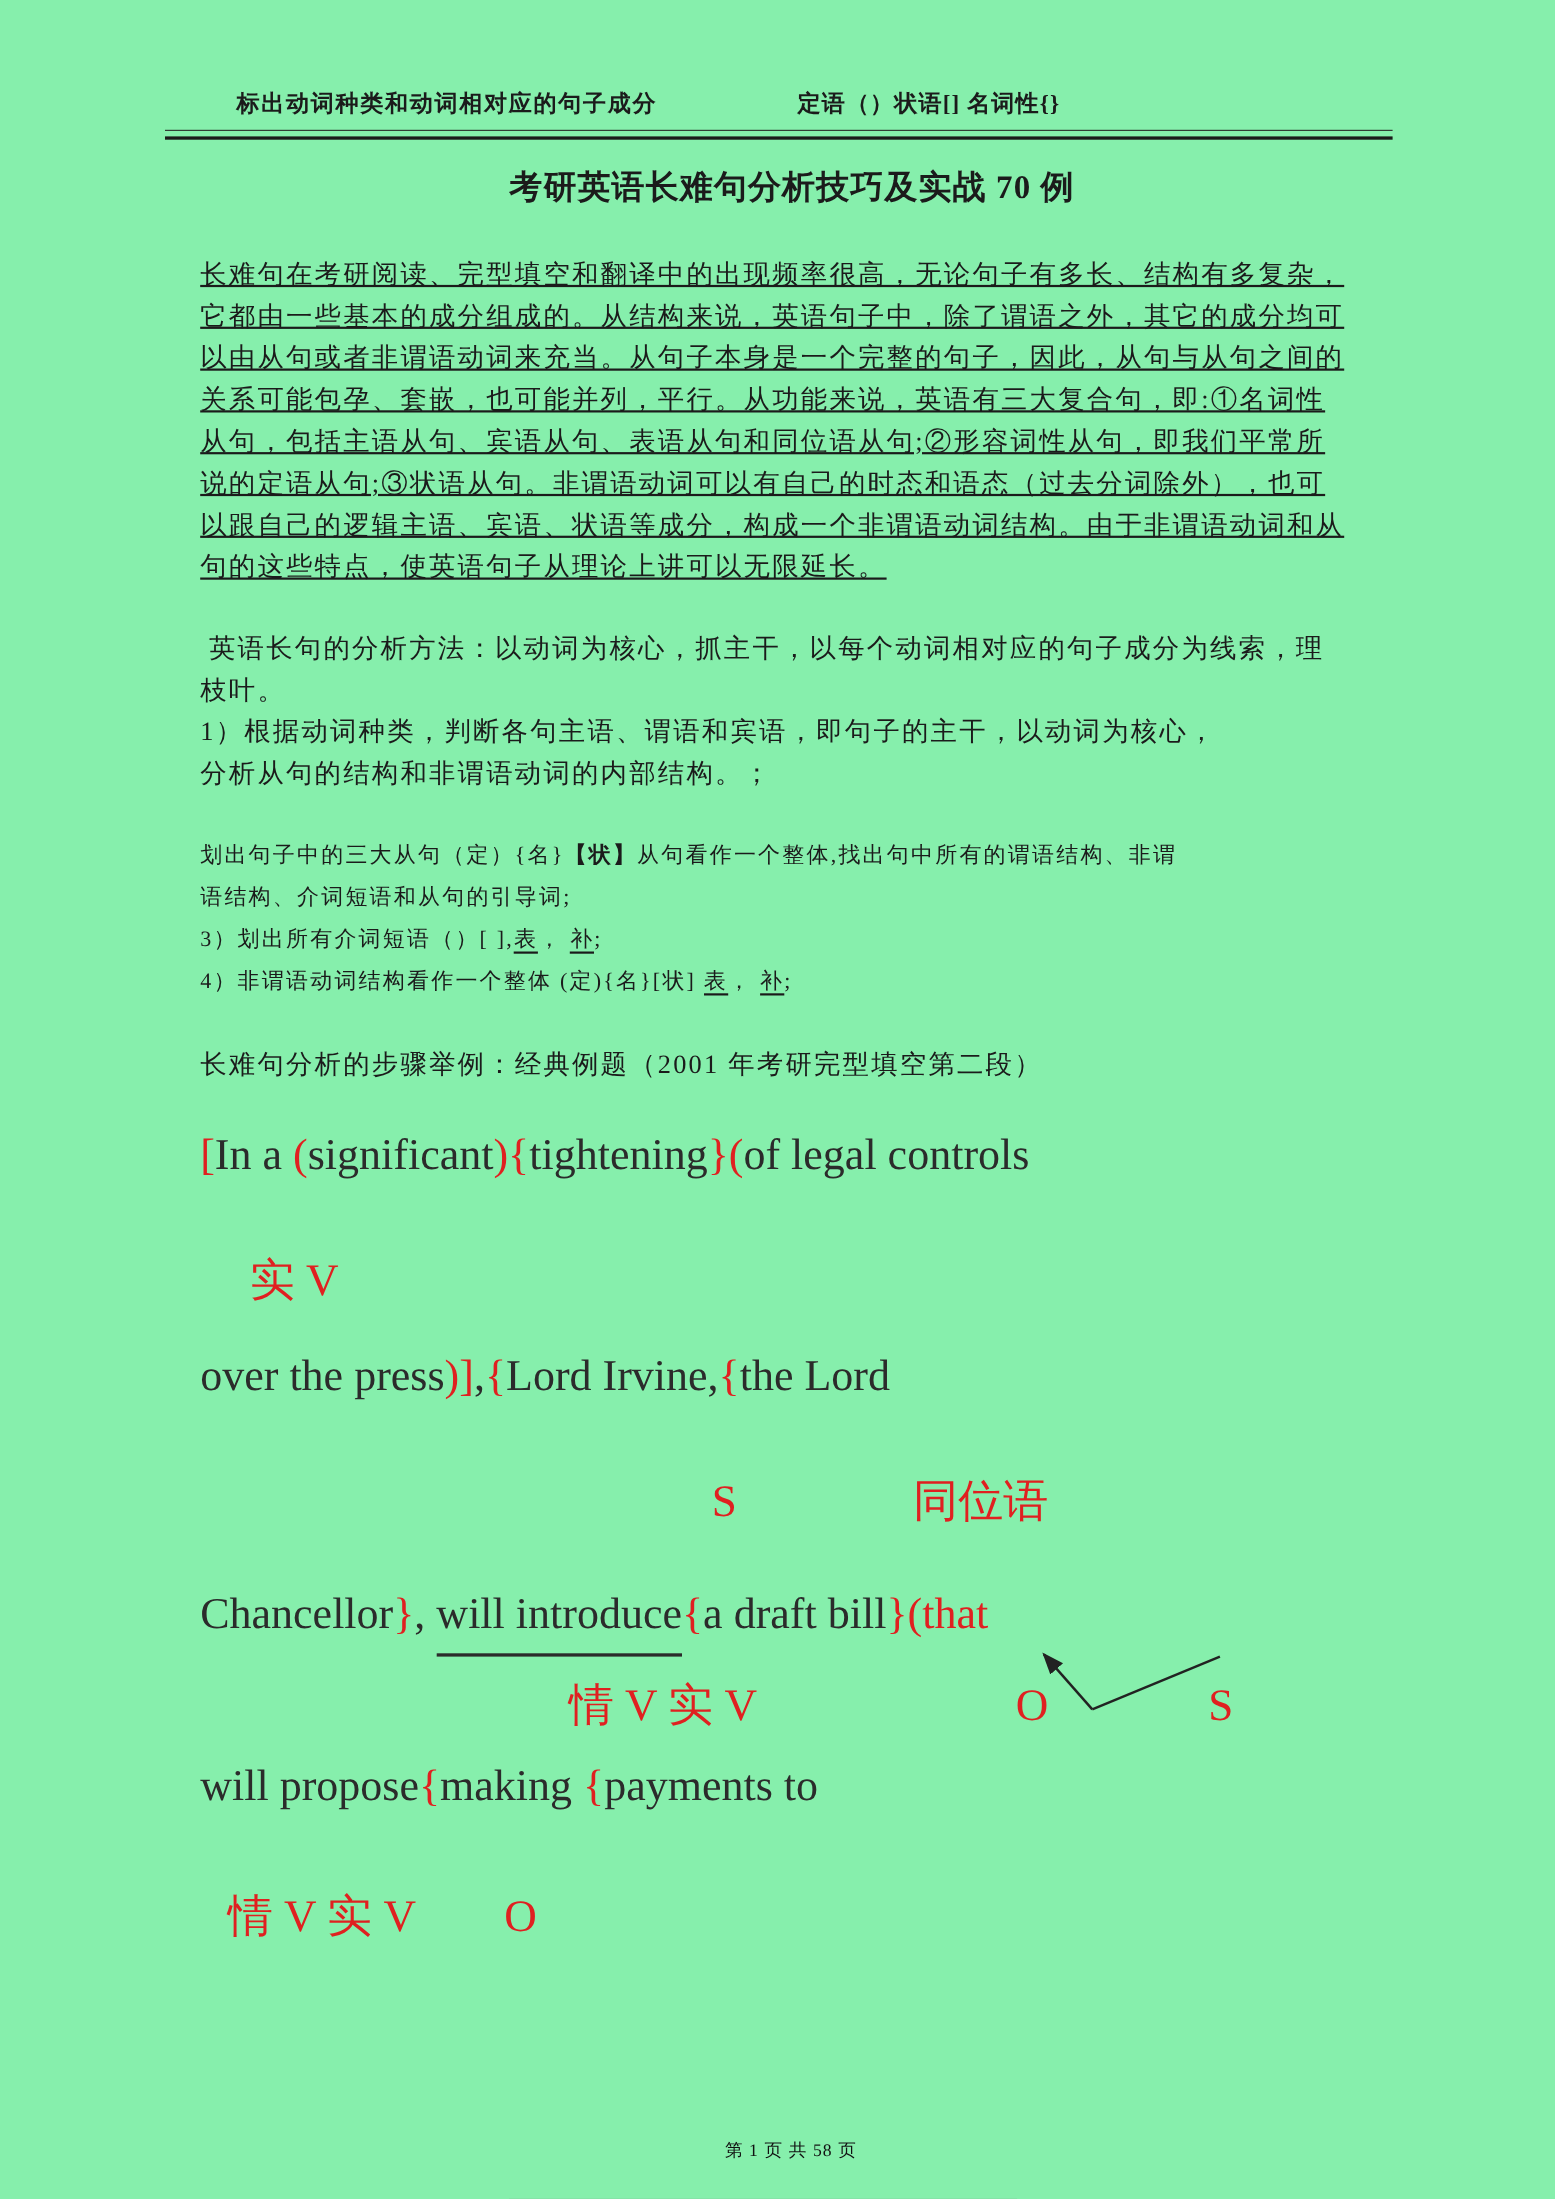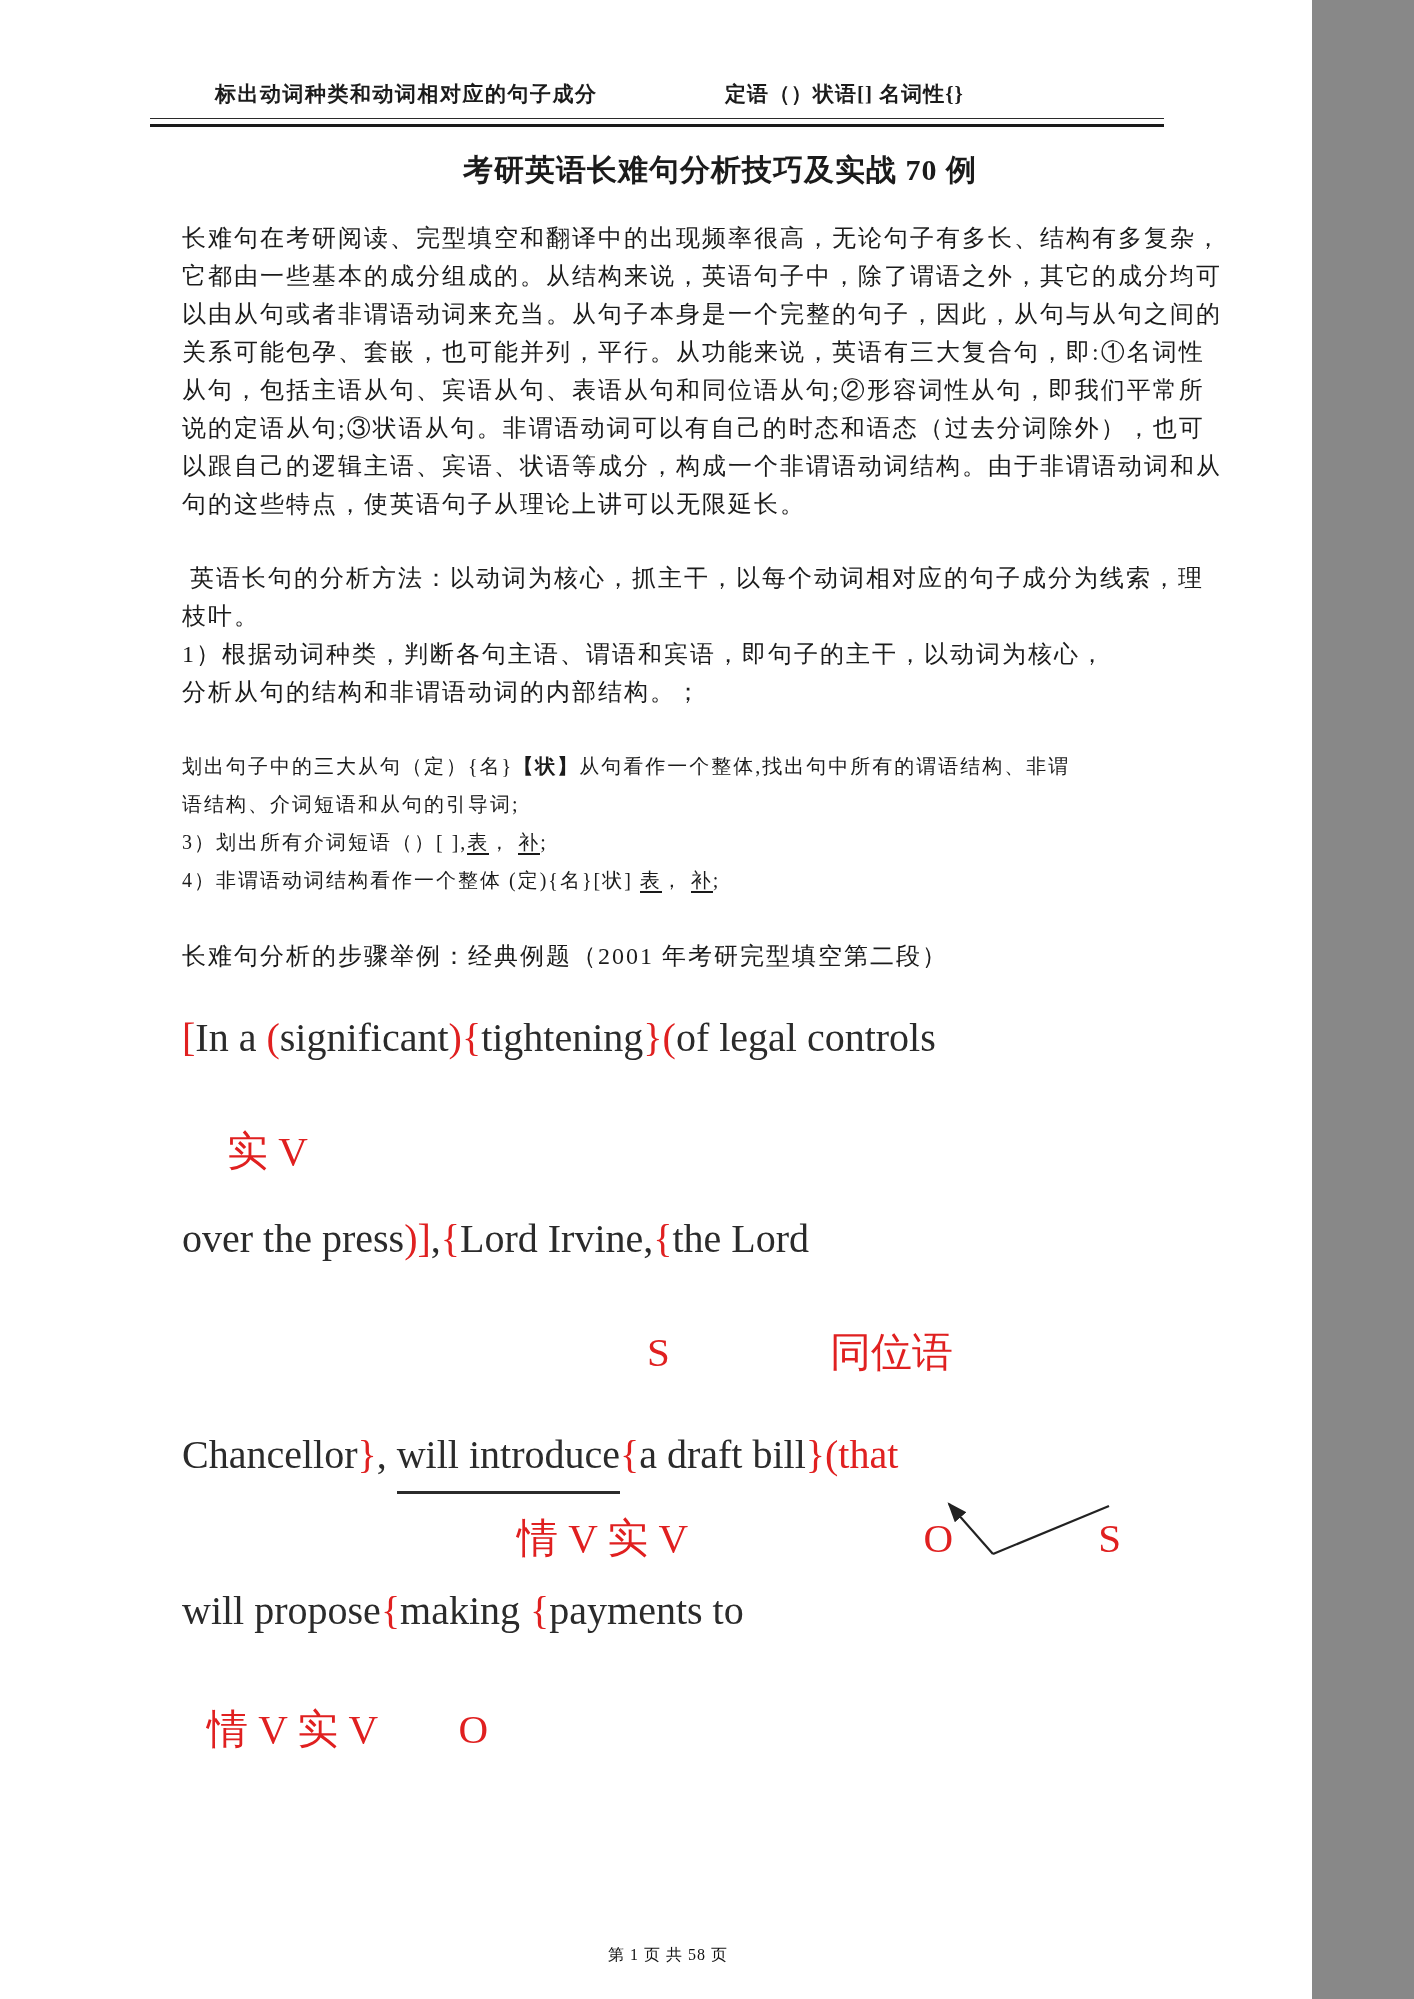--- a/index.html
+++ b/index.html
@@ -1,36 +1,36 @@
 <!DOCTYPE html>
 <html><head>
 <meta charset="utf-8">
 <style>
   html,body{margin:0;padding:0;background:#888;}
   .page{
     position:relative;
-    width:1312px;height:1999px;
-    background:#ffffff;
+    width:1414px;height:1999px;
+    background:#86efac;
     font-family:"Liberation Serif","DejaVu Serif",serif;
     color:#1b1b1b;
     overflow:hidden;
   }
   
   .hdr-left{position:absolute;top:80px;left:215px;font-size:21px;font-weight:bold;letter-spacing:1.5px;}
   .hdr-right{position:absolute;top:80px;left:725px;font-size:21px;font-weight:bold;letter-spacing:1px;}
   .hdr-rule-thin{position:absolute;top:118px;left:150px;right:148px;border-top:1.5px solid #2a2a2a;}
   .hdr-rule-thick{position:absolute;top:124px;left:150px;right:148px;border-top:3px solid #1a1a1a;}
   
   .content{position:absolute;left:182px;top:150px;width:1076px;}
   .title{margin:0;text-align:center;font-size:30px;font-weight:bold;letter-spacing:1px;}
   .para{
     margin:0;font-size:24px;line-height:38px;letter-spacing:2px;
     white-space:pre-wrap;text-align:left;
   }
-  .para-intro{margin-top:28px;}
+  .para-intro{margin-top:40px;text-decoration:underline;}
   .para-method{margin-top:36px;}
   .rules{margin-top:36px;font-size:20px;line-height:38px;letter-spacing:2px;}
   .rules .ul{border-bottom:2px solid #1a1a1a;}
   .rules .bold{font-weight:bold;}
   .caption{margin-top:38px;}
   
   .bigline{font-size:40px;line-height:58px;letter-spacing:0;color:#2b2b2b;white-space:nowrap;}
   .bigline .red{color:#e02020;}
   .bigline .ul{border-bottom:3px solid #2b2b2b;padding-bottom:14px;}
   .lblrow{font-size:41px;line-height:58px;color:#e02020;white-space:nowrap;}

